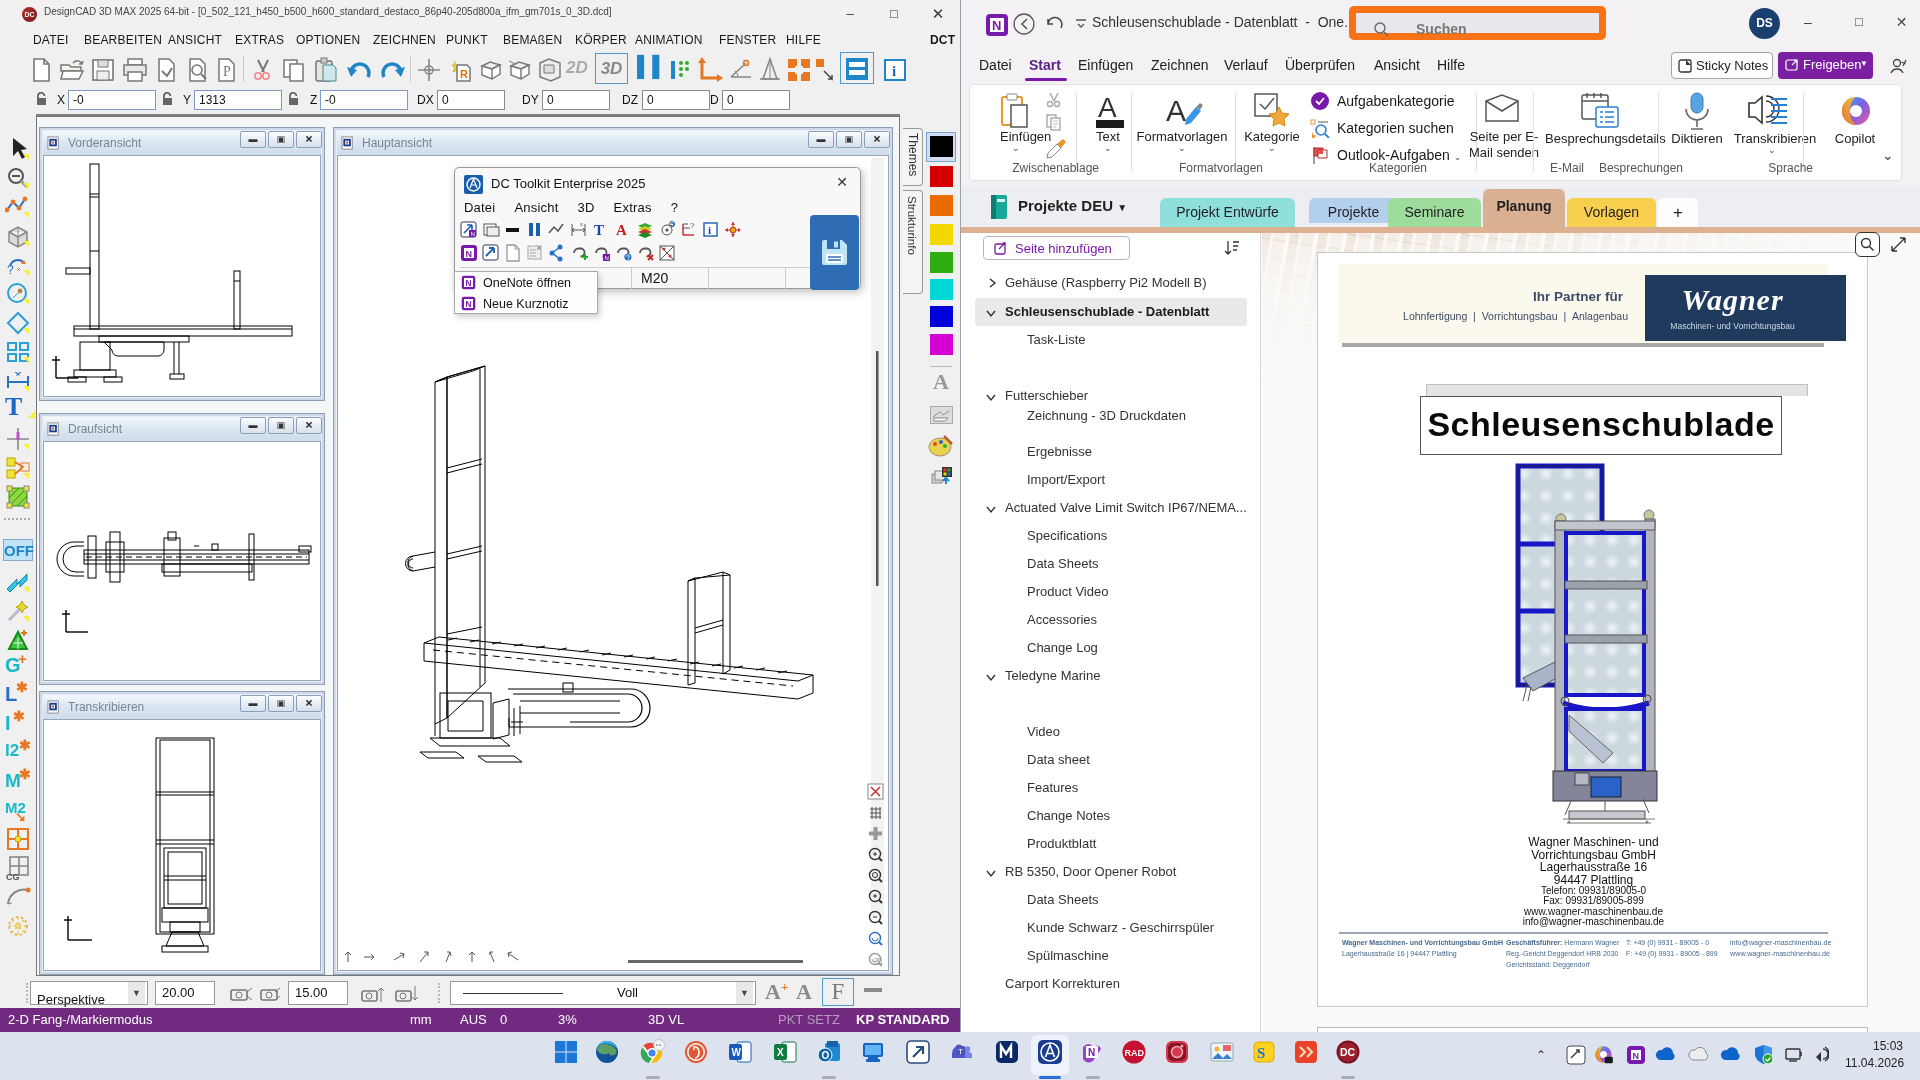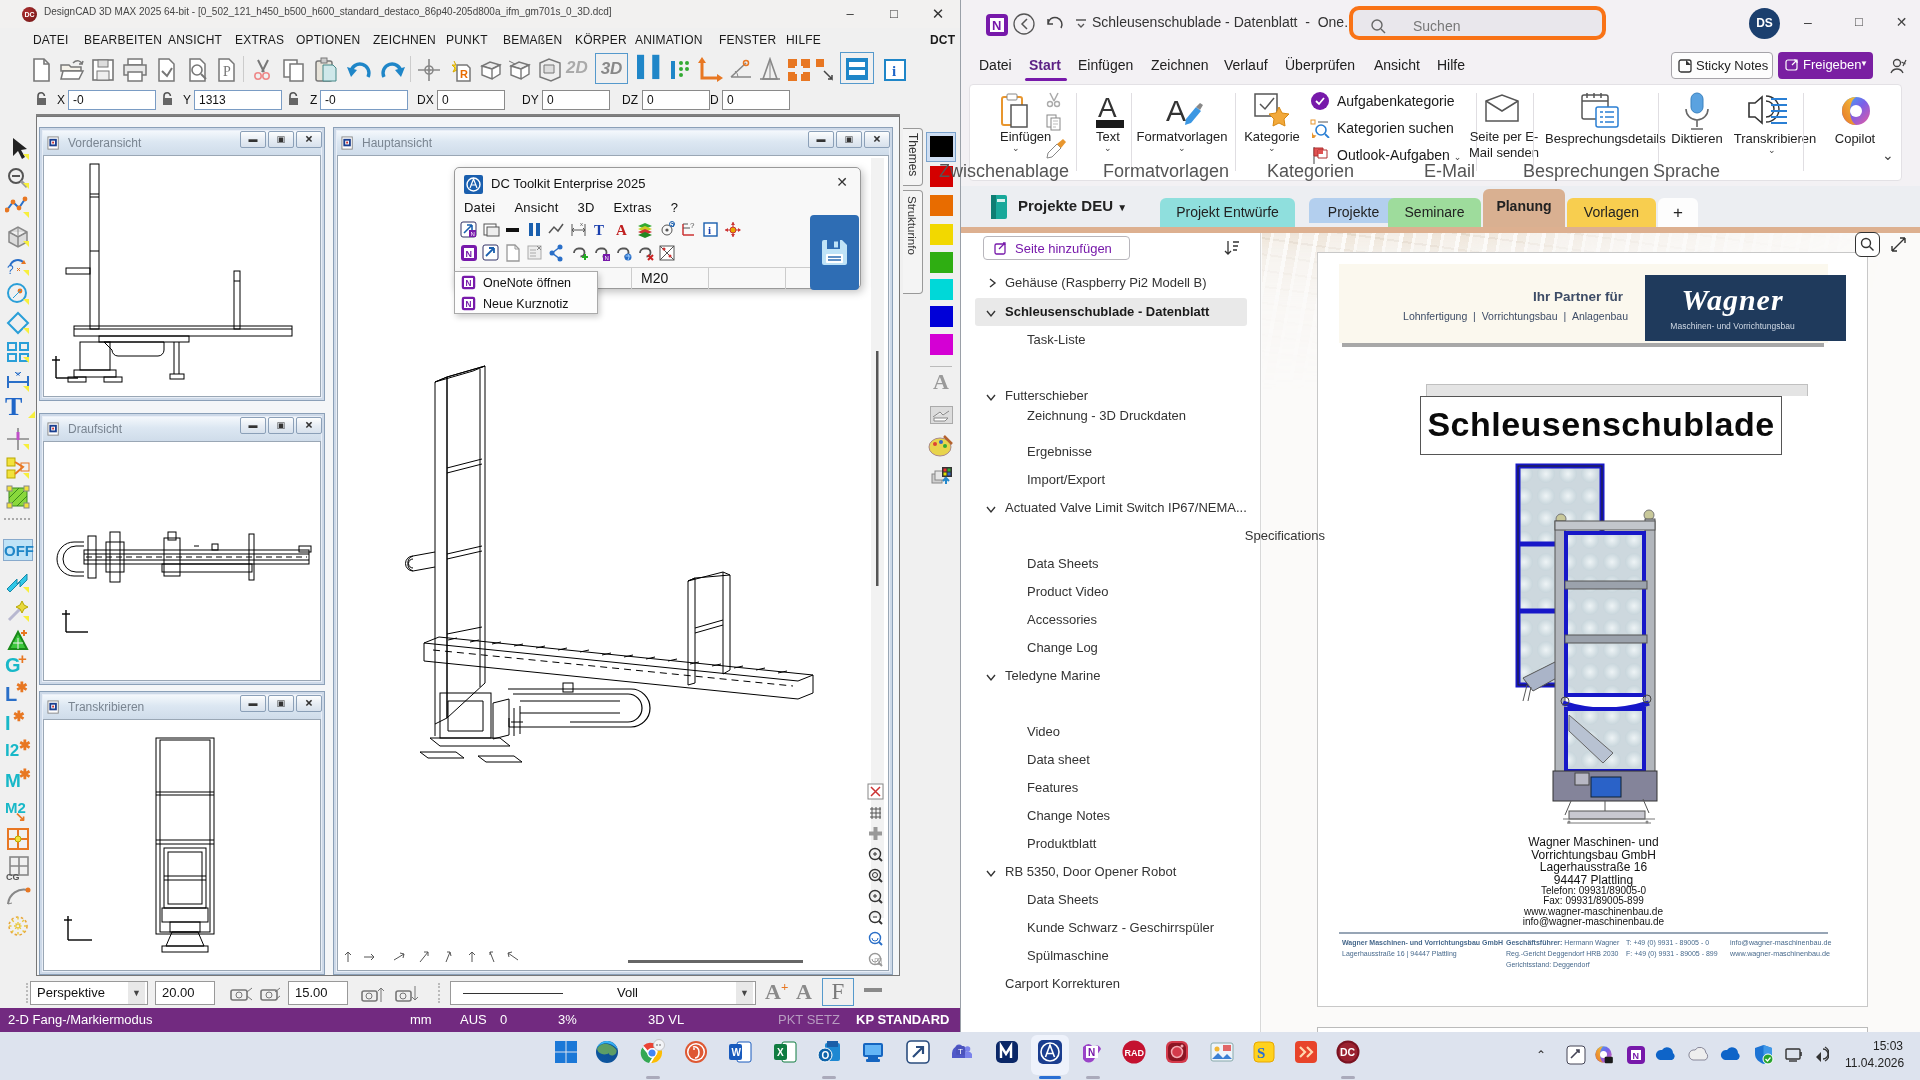--- a/index.html
+++ b/index.html
@@ -56,21 +56,21 @@
 #on-content{position:absolute;left:301px;top:0;width:658px;height:799px;background:#fbfaf9;}
 .page{position:absolute;background:#fff;border:1px solid #bbb;}
 
 
 #taskbar{position:absolute;left:0;top:1032px;width:1920px;height:48px;background:#dde3ee;}
 .tico{position:absolute;top:7px;width:26px;height:26px;border-radius:5px;}
 .csw{width:23px;height:21px;}
 .ti{position:absolute;top:5px;width:26px;height:26px;}
 .pi{position:absolute;left:5px;width:26px;height:26px;}
 .onitem{position:absolute;font-size:14px;color:#1a1a1a;}
-.grplbl{position:absolute;top:76px;font-size:18px;color:#555;width:160px;text-align:left;}
+.grplbl{position:absolute;top:76px;font-size:12px;color:#555;width:160px;text-align:right;}
 .rsep{position:absolute;top:8px;width:1px;height:78px;background:#e0dee2;}
 .stab{position:absolute;border-radius:6px 6px 0 0;font-size:14px;color:#222;text-align:center;}
 </style>
 </head>
 <body>
 <div id="screen">
   <div id="dc">
     <div id="dc-title">
       <div class="dcico">DC</div>
       <div class="ttxt">DesignCAD 3D MAX 2025 64-bit - [0_502_121_h450_b500_h600_standard_destaco_86p40-205d800a_ifm_gm701s_0_3D.dcd]</div>
@@ -817,21 +817,21 @@
             <rect x="13.5" y="2.5" width="3" height="3" fill="#e33"></rect>
             <rect x="17.5" y="2.5" width="3" height="3" fill="#3a3"></rect>
             <rect x="13.5" y="6.5" width="3" height="3" fill="#dd0"></rect>
             <rect x="17.5" y="6.5" width="3" height="3" fill="#36c"></rect>
             <path d="M16 18 L16 12 M13 15 L16 12 L19 15" stroke="#28c" stroke-width="2" fill="none"></path>
           </svg>
       </div>
     </div>
     <div id="dc-persp">
       <div class="abs" style="left:26px;top:5px;width:4px;height:20px;border-left:2px dotted #bbb;"></div>
-      <div class="abs" style="left:30px;top:3px;width:118px;height:24px;background:#fff;border:1px solid #999;font-size:13px;color:#111;padding:3px 6px;">Perspektive<span style="position:absolute;right:2px;top:0px;width:17px;height:22px;background:#e8e8e8;text-align:center;font-size:9px;line-height:22px;color:#444;">▼</span></div>
+      <div class="abs" style="left:30px;top:3px;width:118px;height:24px;background:#fff;border:1px solid #999;font-size:13px;color:#111;padding:10px 6px;">Perspektive<span style="position:absolute;right:2px;top:0px;width:17px;height:22px;background:#e8e8e8;text-align:center;font-size:9px;line-height:22px;color:#444;">▼</span></div>
       <div class="abs" style="left:155px;top:3px;width:60px;height:24px;background:#fff;border:1px solid #999;font-size:13px;color:#111;padding:3px 6px;">20.00</div>
       <svg class="abs" style="left:228px;top:6px;" width="26" height="20" viewBox="0 0 26 20">
           <rect x="3" y="6" width="16" height="10" rx="2" fill="none" stroke="#777" stroke-width="1.6"></rect>
           <circle cx="11" cy="11" r="3" fill="none" stroke="#777"></circle>
           <path d="M19 8 l5 -4 m-5 8 l5 4" stroke="#777" fill="none"></path>
         </svg>
       <svg class="abs" style="left:258px;top:6px;" width="26" height="20" viewBox="0 0 26 20">
           <rect x="3" y="6" width="16" height="10" rx="2" fill="none" stroke="#777" stroke-width="1.6"></rect>
           <circle cx="11" cy="11" r="3" fill="none" stroke="#777"></circle>
           <path d="M22 4 l-5 4 m5 4 l-5 4" stroke="#777" fill="none"></path>
@@ -880,21 +880,21 @@
           <circle cx="11" cy="11" r="10" fill="none" stroke="#555" stroke-width="1.3"></circle>
           <path d="M14 6 l-5 5 l5 5" fill="none" stroke="#555" stroke-width="1.5"></path>
         </svg>
       <svg class="abs" style="left:84px;top:14px;" width="20" height="20" viewBox="0 0 20 20">
           <path d="M16 14 a7 7 0 10-13 -4 m0 -5 v5 h5" fill="none" stroke="#444" stroke-width="1.5"></path>
         </svg>
       <svg class="abs" style="left:113px;top:18px;" width="14" height="12" viewBox="0 0 14 12">
           <path d="M2 2 h10 M4 6 l3 3 l3 -3" stroke="#555" fill="none" stroke-width="1.3"></path>
         </svg>
       <div class="abs" style="left:131px;top:14px;font-size:14px;color:#333;">Schleusenschublade - Datenblatt&nbsp;&nbsp;-&nbsp;&nbsp;One...</div>
-      <div class="abs" style="left:388px;top:6px;width:257px;height:34px;background:#e9e7ec;border:4px solid #f97316;border-radius:10px;">
+      <div class="abs" style="left:388px;top:6px;width:257px;height:34px;background:#e9e7ec;border:7px solid #f97316;border-radius:5px;font-weight:bold;">
         <svg class="abs" style="left:17px;top:8px;" width="17" height="17" viewBox="0 0 17 17">
             <circle cx="7" cy="7" r="5" fill="none" stroke="#666" stroke-width="1.4"></circle>
             <path d="M11 11 l4 4" stroke="#666" stroke-width="1.4"></path>
           </svg>
         <span style="position:absolute;left:60px;top:8px;font-size:14px;color:#777;">Suchen</span>
       </div>
       <div class="abs" style="left:788px;top:8px;width:31px;height:31px;border-radius:50%;background:#1b3f6e;color:#fff;font-size:12px;font-weight:bold;text-align:center;line-height:31px;">DS</div>
       <div class="abs" style="left:825px;top:14px;width:44px;text-align:center;font-size:14px;color:#444;">–</div>
       <div class="abs" style="left:876px;top:14px;width:44px;text-align:center;font-size:13px;color:#444;">□</div>
       <div class="abs" style="left:922px;top:14px;width:37px;text-align:center;font-size:14px;color:#444;">✕</div>
@@ -1192,21 +1192,21 @@
         <div class="pitem" style="left:66px;top:169px;">Zeichnung - 3D Druckdaten</div>
 
         <div class="pitem" style="left:66px;top:205px;">Ergebnisse</div>
 
         <div class="pitem" style="left:66px;top:233px;">Import/Export</div>
         <svg class="abs" style="left:24px;top:270px;" width="12" height="12" viewBox="0 0 12 12">
             <path d="M2 4 l4 5 l4 -5" fill="none" stroke="#333" stroke-width="1.4"></path>
           </svg>
         <div class="pitem" style="left:44px;top:261px;">Actuated Valve Limit Switch IP67/NEMA...</div>
 
-        <div class="pitem" style="left:66px;top:289px;text-align:right;">Specifications</div>
+        <div class="pitem" style="left:66px;top:289px;">Specifications</div>
 
         <div class="pitem" style="left:66px;top:317px;">Data Sheets</div>
 
         <div class="pitem" style="left:66px;top:345px;">Product Video</div>
 
         <div class="pitem" style="left:66px;top:373px;">Accessories</div>
 
         <div class="pitem" style="left:66px;top:401px;">Change Log</div>
         <svg class="abs" style="left:24px;top:438px;" width="12" height="12" viewBox="0 0 12 12">
             <path d="M2 4 l4 5 l4 -5" fill="none" stroke="#333" stroke-width="1.4"></path>

